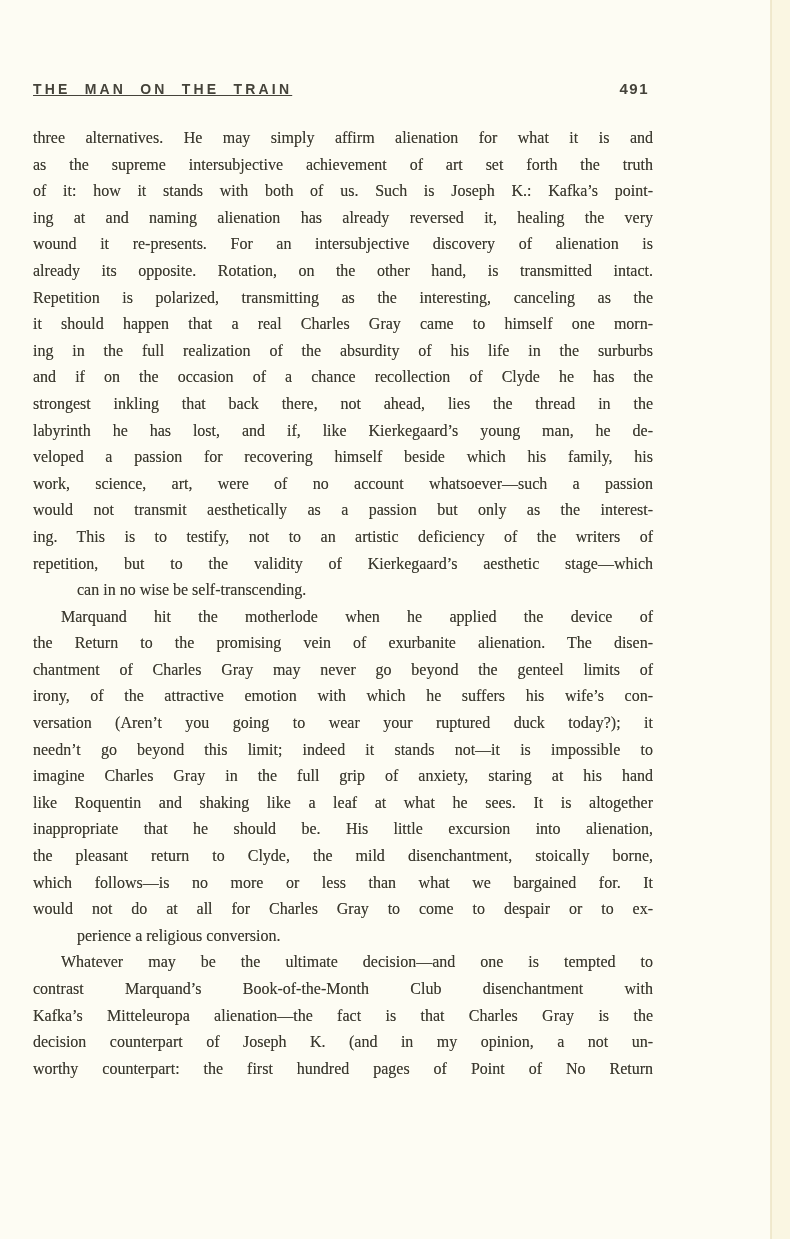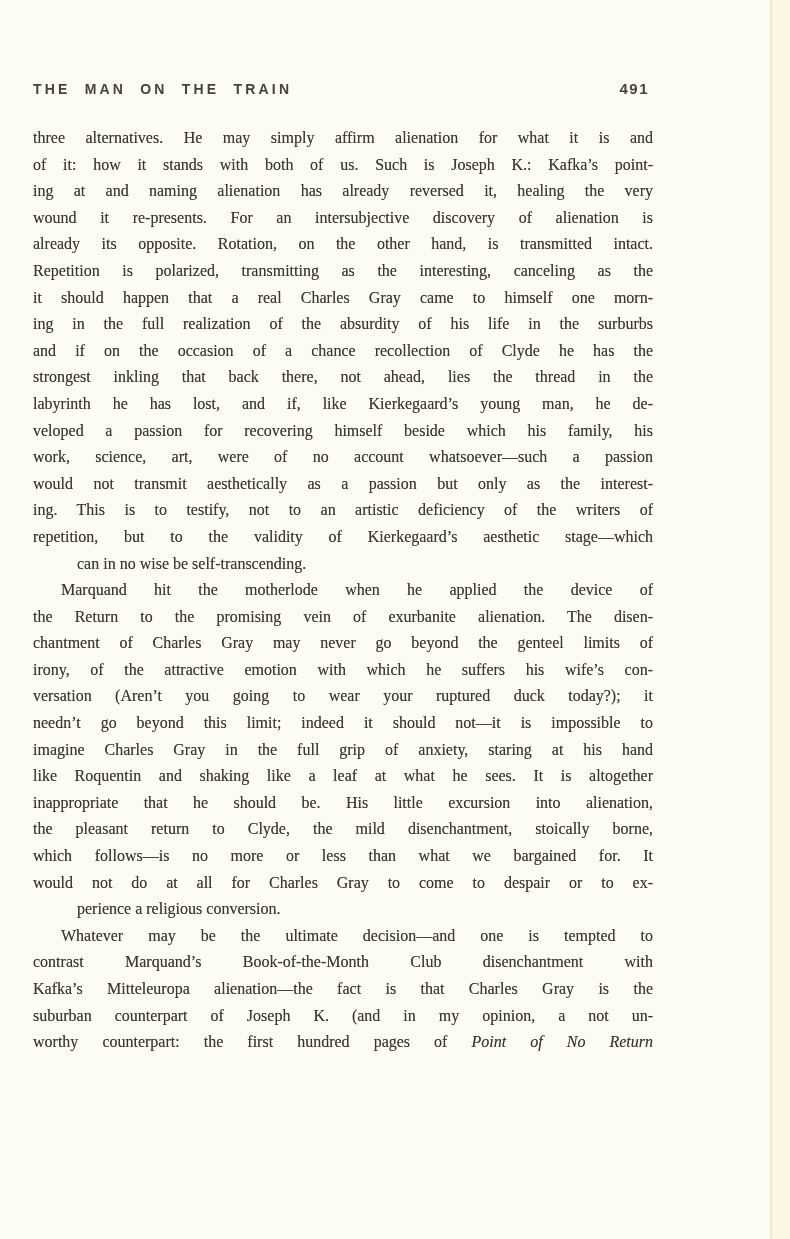--- a/index.html
+++ b/index.html
@@ -49,20 +49,21 @@
     height: 20px;
     margin-bottom: 25px;
     font-family: "Liberation Sans", sans-serif;
     font-weight: bold;
     color: #45433a;
   }
   .running-header .title {
     font-size: 14px;
     letter-spacing: 3.2px;
     word-spacing: 7px;
+    text-decoration: underline;
   }
   .running-header .pagenum {
     font-size: 15px;
     letter-spacing: 1.5px;
     padding-right: 4px;
   }
   .body-text {
     font-size: 16px;
     text-shadow: 0 0 0.5px rgba(58, 56, 46, 0.55);
   }
@@ -74,40 +75,40 @@
     white-space: normal;
   }
   .line.first-indent {
     text-indent: 28px;
   }
   .line.para-last {
     text-align-last: left;
     margin-left: 44px;
   }
   .italic {
-    font-style: italic;
   }
 </style>
 </head>
 <body>
 
 <div class="page">
   <div class="edge-strip"></div>
   <div class="edge-line"></div>
 
   <div class="content">
     <div class="running-header">
       <span class="title">THE MAN ON THE TRAIN</span>
       <span class="pagenum">491</span>
     </div>
 
     <div class="body-text">
 
     <div class="para">
           <div class="line"><span>three alternatives. He may simply affirm alienation for what it is and</span></div>
+          <div class="line"><span>as the supreme intersubjective achievement of art set forth the truth</span></div>
           <div class="line"><span>of it: how it stands with both of us. Such is Joseph K.: Kafka’s point-</span></div>
           <div class="line"><span>ing at and naming alienation has already reversed it, healing the very</span></div>
           <div class="line"><span>wound it re-presents. For an intersubjective discovery of alienation is</span></div>
           <div class="line"><span>already its opposite. Rotation, on the other hand, is transmitted intact.</span></div>
           <div class="line"><span>Repetition is polarized, transmitting as the interesting, canceling as the</span></div>
           <div class="line"><span>it should happen that a real Charles Gray came to himself one morn-</span></div>
           <div class="line"><span>ing in the full realization of the absurdity of his life in the surburbs</span></div>
           <div class="line"><span>and if on the occasion of a chance recollection of Clyde he has the</span></div>
           <div class="line"><span>strongest inkling that back there, not ahead, lies the thread in the</span></div>
           <div class="line"><span>labyrinth he has lost, and if, like Kierkegaard’s young man, he de-</span></div>
@@ -117,31 +118,31 @@
           <div class="line"><span>ing. This is to testify, not to an artistic deficiency of the writers of</span></div>
           <div class="line"><span>repetition, but to the validity of Kierkegaard’s aesthetic stage—which</span></div>
           <div class="line para-last"><span>can in no wise be self-transcending.</span></div>
         </div>
         <div class="para">
           <div class="line first-indent"><span>Marquand hit the motherlode when he applied the device of</span></div>
           <div class="line"><span>the Return to the promising vein of exurbanite alienation. The disen-</span></div>
           <div class="line"><span>chantment of Charles Gray may never go beyond the genteel limits of</span></div>
           <div class="line"><span>irony, of the attractive emotion with which he suffers his wife’s con-</span></div>
           <div class="line"><span>versation (Aren’t you going to wear your ruptured duck today?); it</span></div>
-          <div class="line"><span>needn’t go beyond this limit; indeed it should not—it is impossible to</span></div>
+          <div class="line"><span>needn’t go beyond this limit; indeed it stands not—it is impossible to</span></div>
           <div class="line"><span>imagine Charles Gray in the full grip of anxiety, staring at his hand</span></div>
           <div class="line"><span>like Roquentin and shaking like a leaf at what he sees. It is altogether</span></div>
           <div class="line"><span>inappropriate that he should be. His little excursion into alienation,</span></div>
           <div class="line"><span>the pleasant return to Clyde, the mild disenchantment, stoically borne,</span></div>
           <div class="line"><span>which follows—is no more or less than what we bargained for. It</span></div>
           <div class="line"><span>would not do at all for Charles Gray to come to despair or to ex-</span></div>
           <div class="line para-last"><span>perience a religious conversion.</span></div>
         </div>
         <div class="para">
           <div class="line first-indent"><span>Whatever may be the ultimate decision—and one is tempted to</span></div>
           <div class="line"><span>contrast Marquand’s Book-of-the-Month Club disenchantment with</span></div>
           <div class="line"><span>Kafka’s Mitteleuropa alienation—the fact is that Charles Gray is the</span></div>
-          <div class="line"><span>suburban counterpart of Joseph K. (and in my opinion, a not un-</span></div>
+          <div class="line"><span>decision counterpart of Joseph K. (and in my opinion, a not un-</span></div>
           <div class="line"><span>worthy counterpart: the first hundred pages of </span><span class="italic">Point of No Return</span></div>
         </div>
       </div>
   </div>
 </div>
 
 </body></html>

